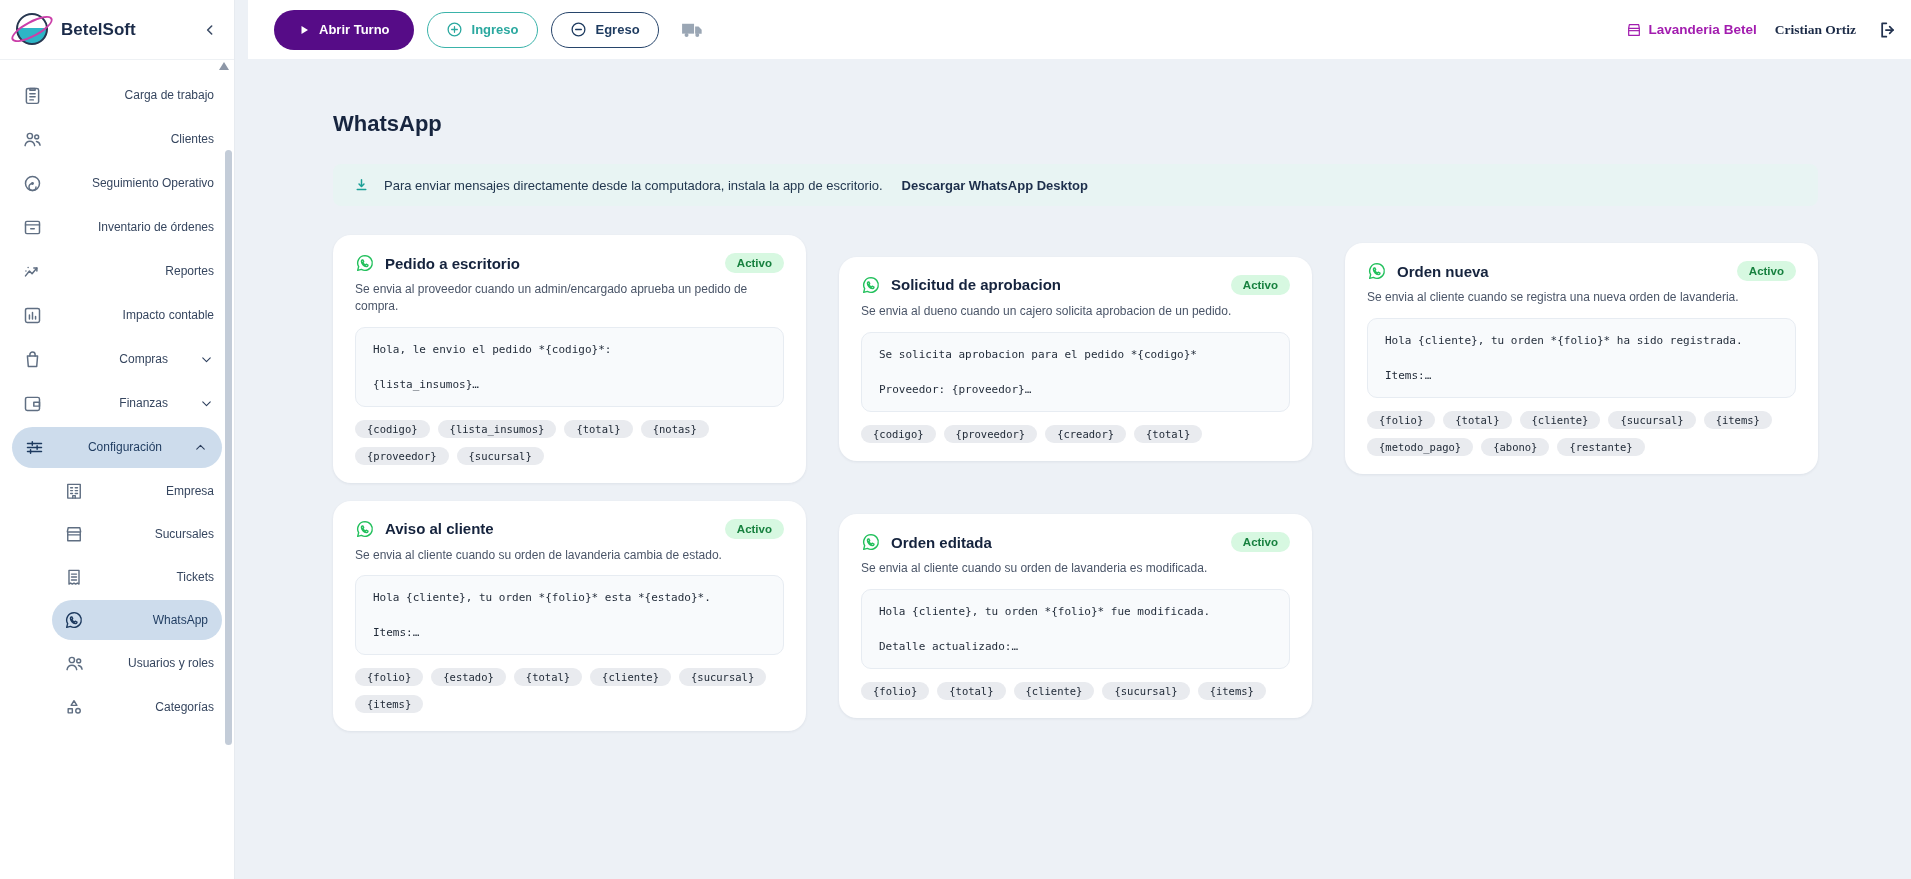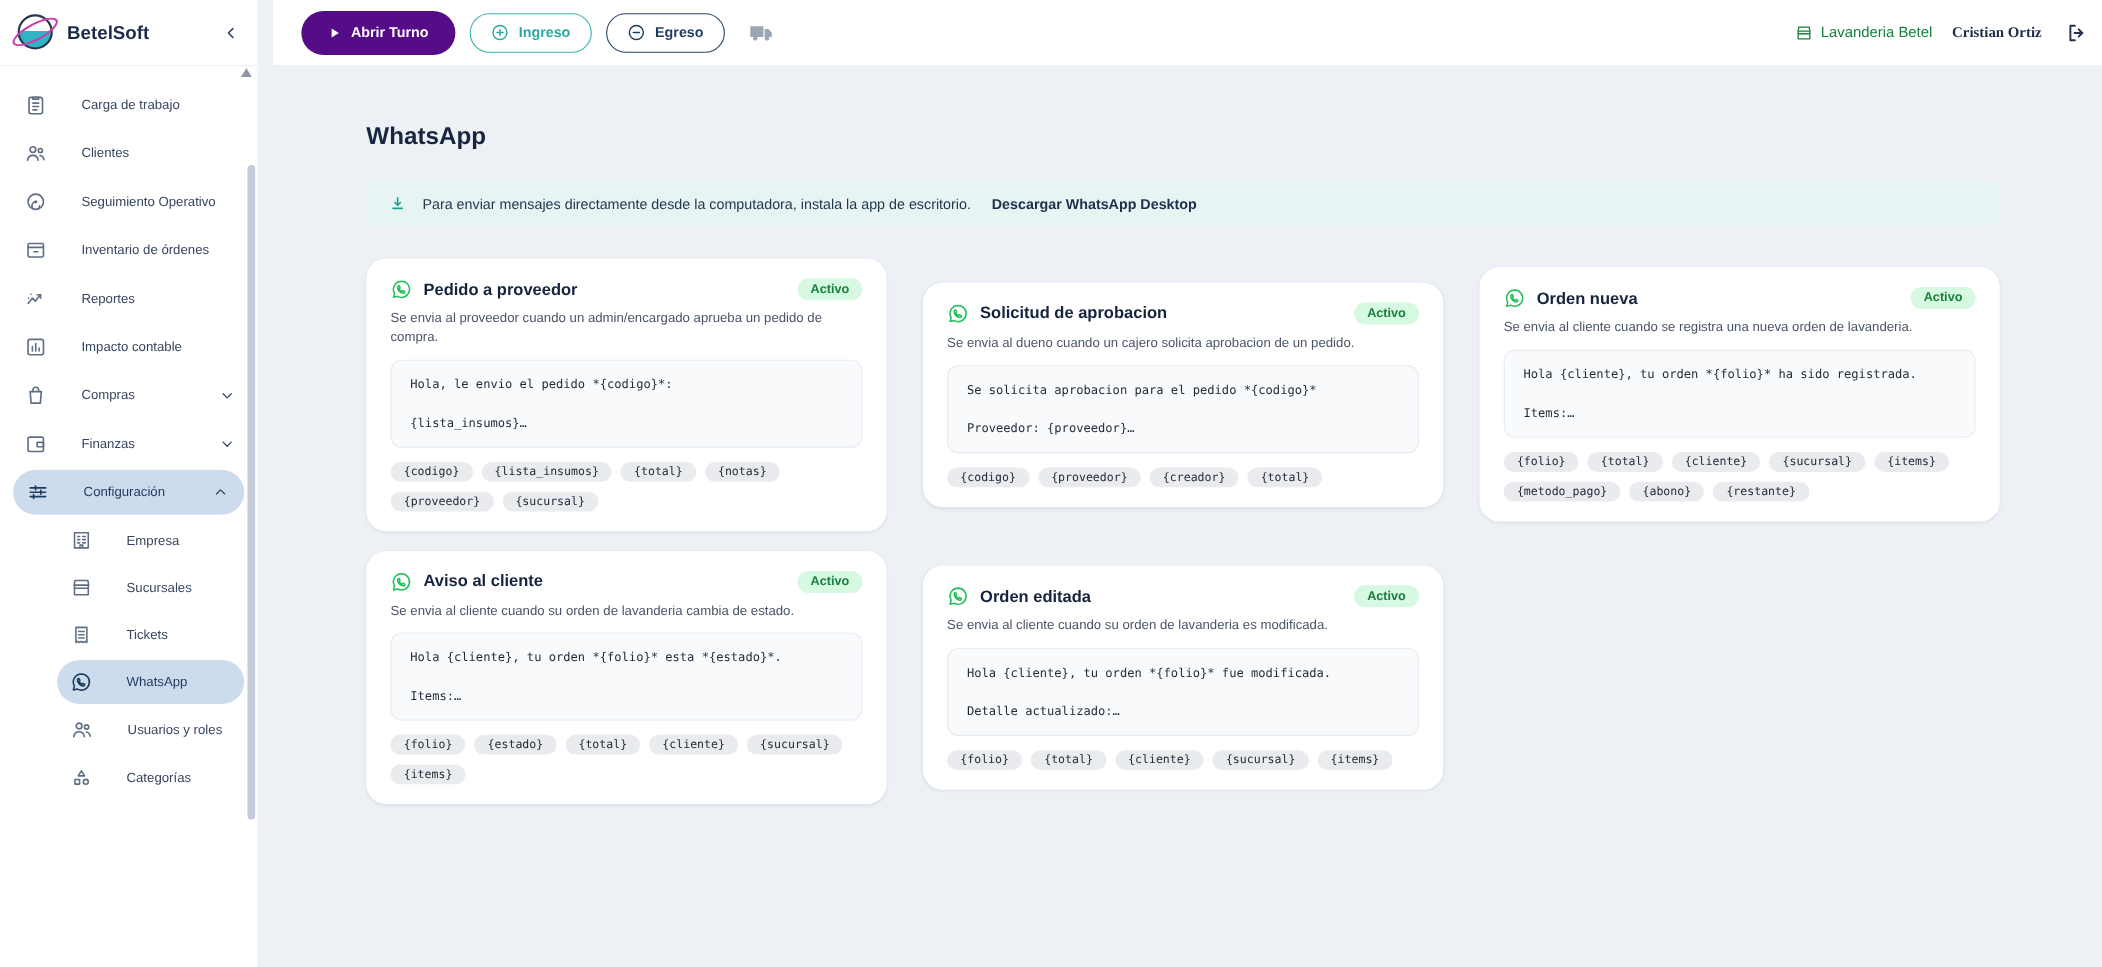--- a/index.html
+++ b/index.html
@@ -2,21 +2,21 @@
 <html><head>
 <meta charset="utf-8">
 <style>
   * { margin:0; padding:0; box-sizing:border-box; }
   html,body { width:1911px; height:879px; overflow:hidden; }
   body { font-family:"Liberation Sans", sans-serif; background:#edf1f6; color:#223450; }
   svg { display:block; }
 
   
   .sidebar { position:fixed; left:0; top:0; width:235px; height:879px; background:#fff;
-             border-right:1px solid #e7ebf0; z-index:5; }
+             border-right:1px solid #e7ebf0; z-index:5;text-align:right; }
   .side-header { height:60px; display:flex; align-items:center; gap:11px; padding:0 16px;
                  border-bottom:1px solid #eef1f4; }
   .logo { position:relative; width:34px; height:34px; flex:0 0 auto; }
   .logo .globe { width:32px; height:32px; border-radius:50%; border:2.5px solid #273750;
                  background:linear-gradient(to bottom,#ffffff 0 46%,#2db5c6 46% 100%); }
   .logo .ring { position:absolute; left:-7px; top:8px; width:46px; height:16px; border-radius:50%;
                 border:2.5px solid #cb3fa9; transform:rotate(-28deg); }
   .brand { font-size:17px; font-weight:bold; color:#1b2b49; }
   .collapse { margin-left:auto; color:#3c4c66; cursor:pointer; }
 
@@ -40,21 +40,21 @@
   
   .topbar { position:fixed; left:248px; top:0; width:1676px; height:59px; background:#fff;
             display:flex; align-items:center; padding:0 26px; gap:13px; z-index:4; }
   .btn { display:inline-flex; align-items:center; gap:9px; border-radius:999px; font-weight:bold;
          font-size:13px; cursor:pointer; border:none; background:none; font-family:inherit; }
   .btn-primary { background:#560c87; color:#fff; height:40px; padding:0 24px; }
   .btn-teal { border:1.5px solid #3ab3aa; color:#2aa89f; height:36px; padding:0 18px; background:#fff; }
   .btn-navy { border:1.5px solid #27456b; color:#1d3a5f; height:36px; padding:0 18px; background:#fff; }
   .truck { margin-left:8px; color:#9aa6b4; }
   .top-right { margin-left:auto; display:flex; align-items:center; gap:10px; }
-  .branch { display:flex; gap:7px; color:#15803d; font-size:13.5px; }
+  .branch { display:flex; gap:7px; color:#a21caf; font-size:13.5px;font-weight:bold; }
   .user { font-weight:bold; color:#1c2b47; font-size:13.5px; margin-left:8px;font-family:Liberation Serif, serif; }
   .logout { margin-left:12px; color:#22324f; cursor:pointer; }
 
   
   .main { position:absolute; left:235px; top:59px; width:1676px; height:820px;
           padding:52px 93px 0 98px; }
   .page-title { font-size:22px; font-weight:bold; color:#17253f; }
   .banner { margin-top:27px; height:42px; background:#e8f4f3; border-radius:8px;
             display:flex; align-items:center; gap:14px; padding:0 20px; }
   .banner-text { font-size:13px; color:#22374f; }
@@ -337,21 +337,21 @@
 
   <section class="cards" id="cards">
       <article class="card">
     <div class="card-head">
       <span class="wa-ic">
             <svg width="20" height="20" viewBox="0 0 24 24" fill="none" stroke="currentColor" stroke-width="1.7" stroke-linecap="round" stroke-linejoin="round">
               <path d="M12 3.2a8.8 8.8 0 0 0-7.6 13.2L3.2 20.8l4.5-1.1A8.8 8.8 0 1 0 12 3.2z"></path>
               <path d="M8.7 8.2c-.5.2-1 .9-1 1.8 0 2.8 2.9 5.8 5.8 6.3.9.1 1.7-.3 1.9-1l.2-.8-2.1-1-1 1c-1.3-.6-2.5-1.8-3.1-3.1l1-1-1-2.2z"></path>
             </svg>
           </span>
-      <span class="card-title">Pedido a proveedor</span>
+      <span class="card-title">Pedido a escritorio</span>
       <span class="badge">Activo</span>
     </div>
     <p class="card-desc">Se envia al proveedor cuando un admin/encargado aprueba un pedido de compra.</p>
     <div class="msg-box">
       <div class="msg-line1">Hola, le envio el pedido *{codigo}*:</div>
       <div class="msg-line2">{lista_insumos}…</div>
     </div>
     <div class="chips">
           <span class="chip">{codigo}</span>
           <span class="chip">{lista_insumos}</span>

